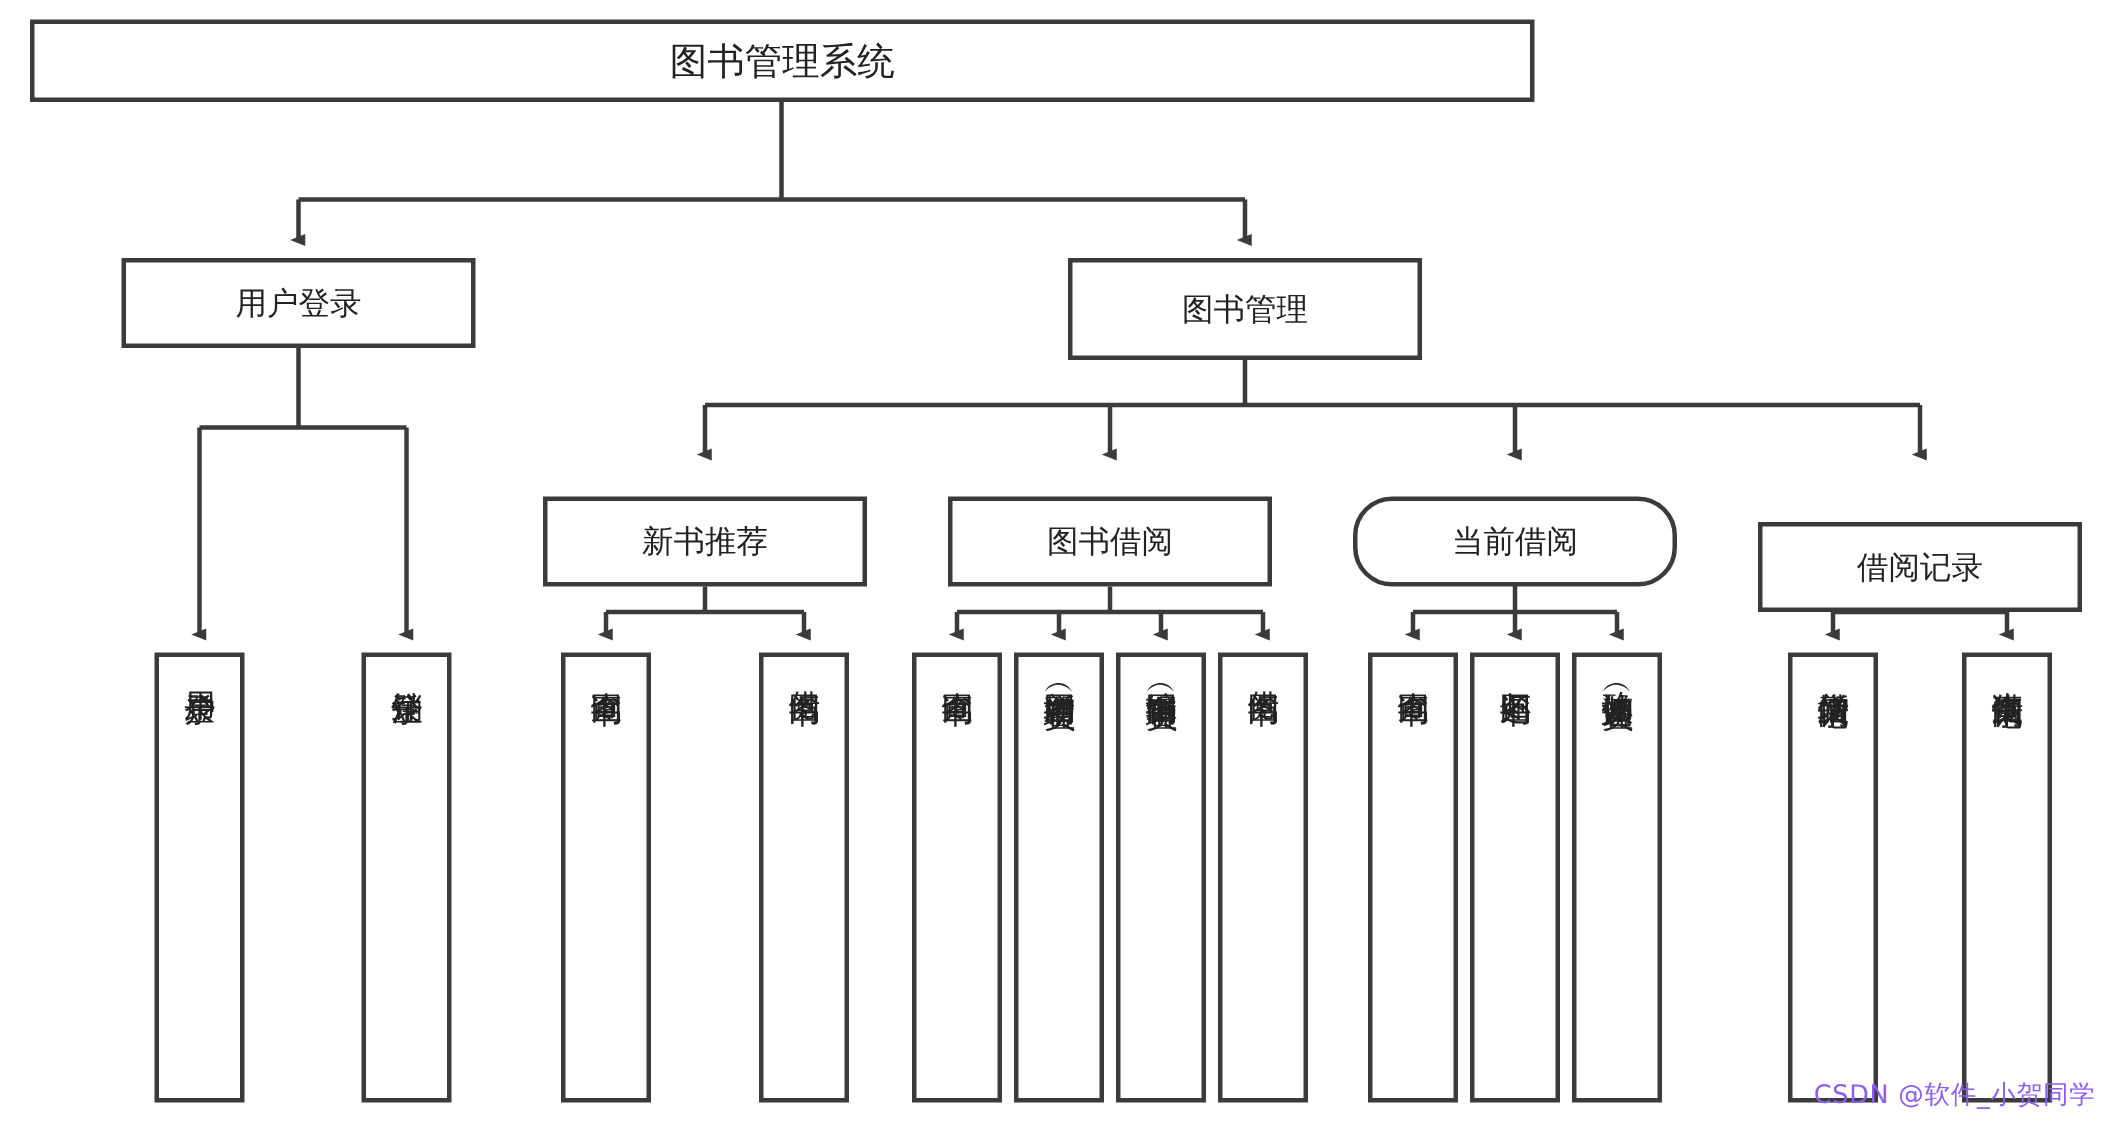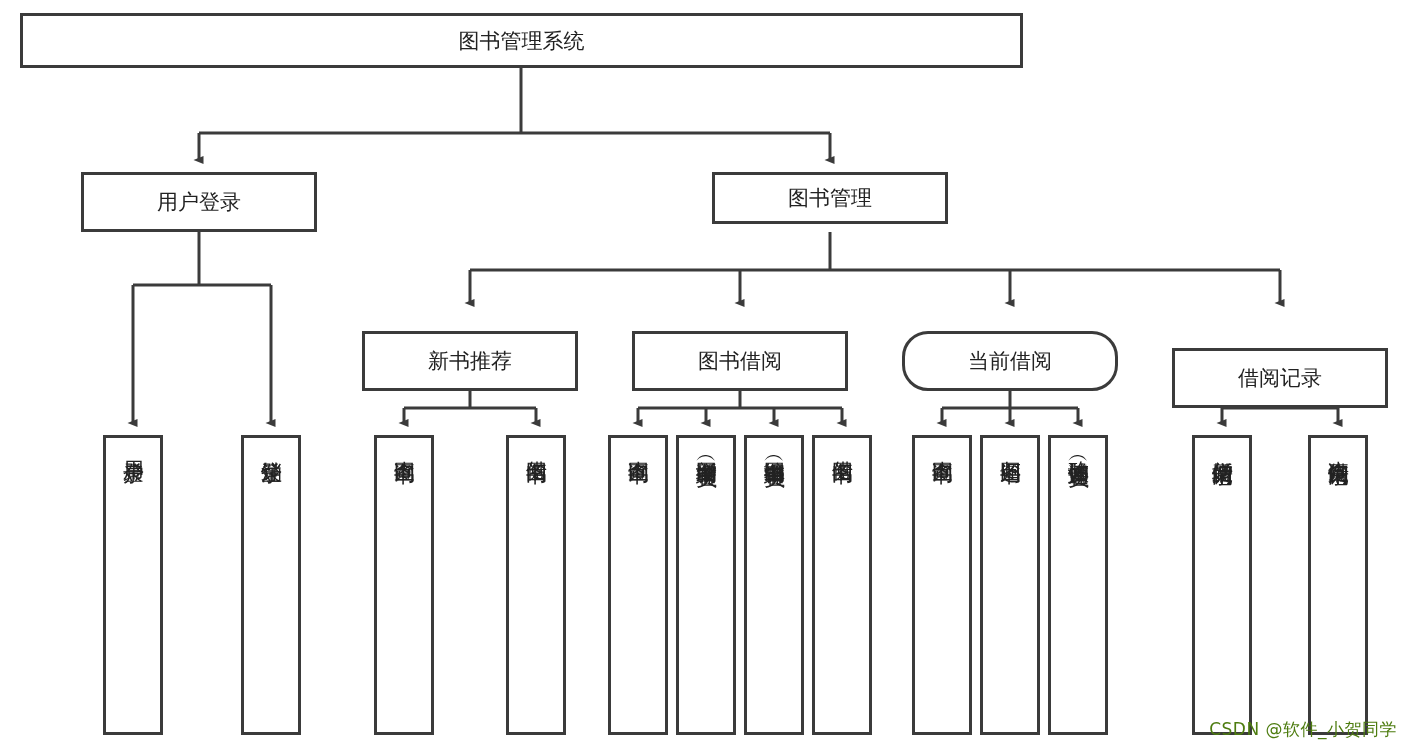--- a/index.html
+++ b/index.html
@@ -30,21 +30,21 @@
     position: absolute;
     box-sizing: border-box;
     background: #ffffff;
     border: 3px solid #3b3b3b;
     display: flex;
     align-items: center;
     justify-content: center;
     color: #222222;
   }
   .node-box.level-root {
-    font-size: 21px;
+    font-size: 25px;
   }
   .node-box.level-2 {
     font-size: 21px;
   }
   .node-box.level-3 {
     font-size: 21px;
     margin-top: 16px;
   }
   .node-box.leaf {
     border-width: 3px;
@@ -62,21 +62,21 @@
     white-space: nowrap;
   }
   .leaf-label.tall {
     padding-top: 0px;
   }
   .watermark {
     position: absolute;
     right: 8px;
     bottom: 6px;
     font-size: 17px;
-    color: #4d7c0f;
+    color: #8b5cf6;
     letter-spacing: 0.5px;
     white-space: nowrap;
   }
 </style>
 </head>
 <body>
 
 <div id="diagram-root">
 
   <svg class="edges" viewBox="0 0 1405 747" xmlns="http://www.w3.org/2000/svg">
@@ -129,21 +129,21 @@
     </g>
   </svg>
 
   <div class="node-box level-root" style="left:20px; top:13px; width:1003px; height:55px;">
     <span>图书管理系统</span>
   </div>
 
   <div class="node-box level-2" style="left:81px; top:172px; width:236px; height:60px;">
     <span>用户登录</span>
   </div>
-  <div class="node-box level-2" style="left:712px; top:172px; width:236px; height:52px;">
+  <div class="node-box level-2" style="left:712px; top:172px; width:236px; height:68px;">
     <span>图书管理</span>
   </div>
 
   <div class="node-box level-3" style="left:362px; top:315px; width:216px; height:60px;">
     <span>新书推荐</span>
   </div>
   <div class="node-box level-3" style="left:632px; top:315px; width:216px; height:60px;">
     <span>图书借阅</span>
   </div>
   <div class="node-box level-3" style="left:902px; top:315px; width:216px; height:60px;border-radius:26px;">

